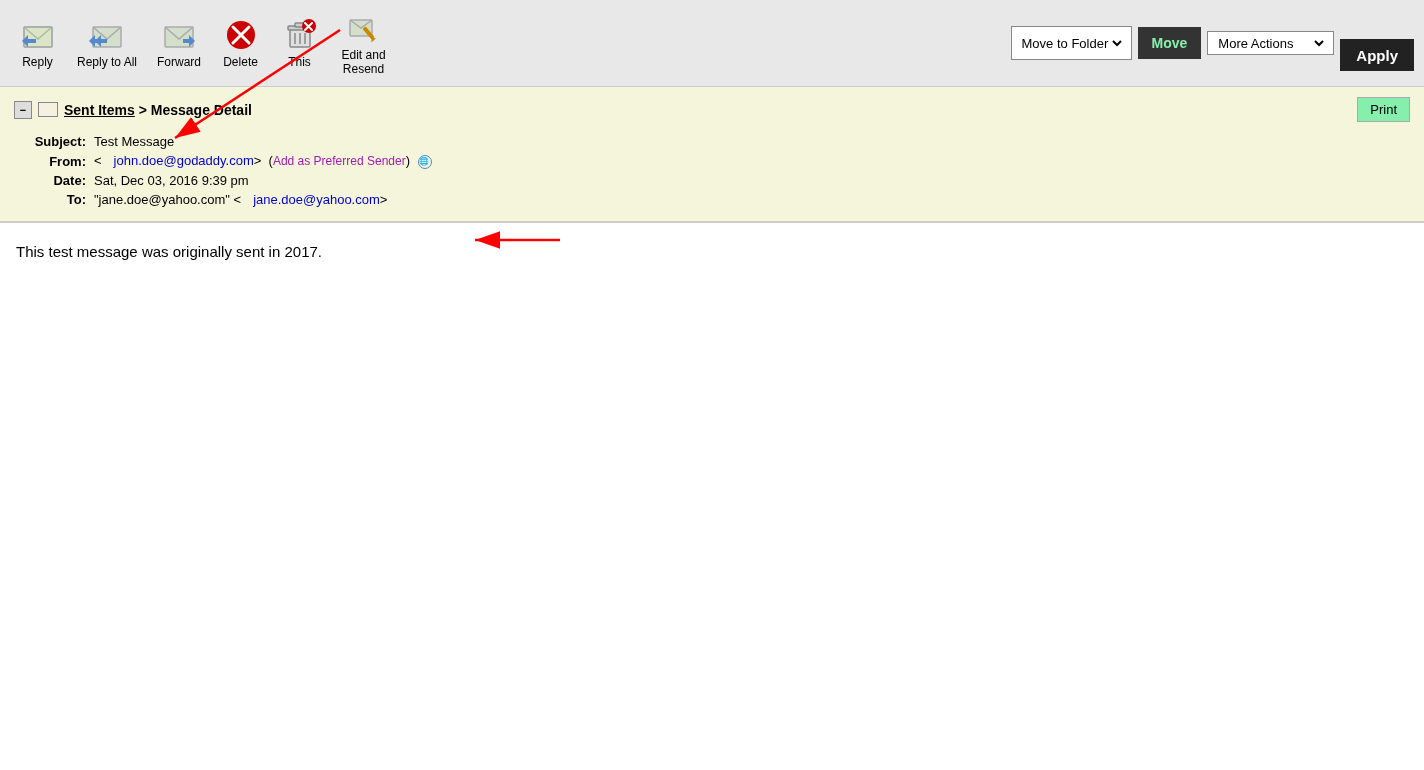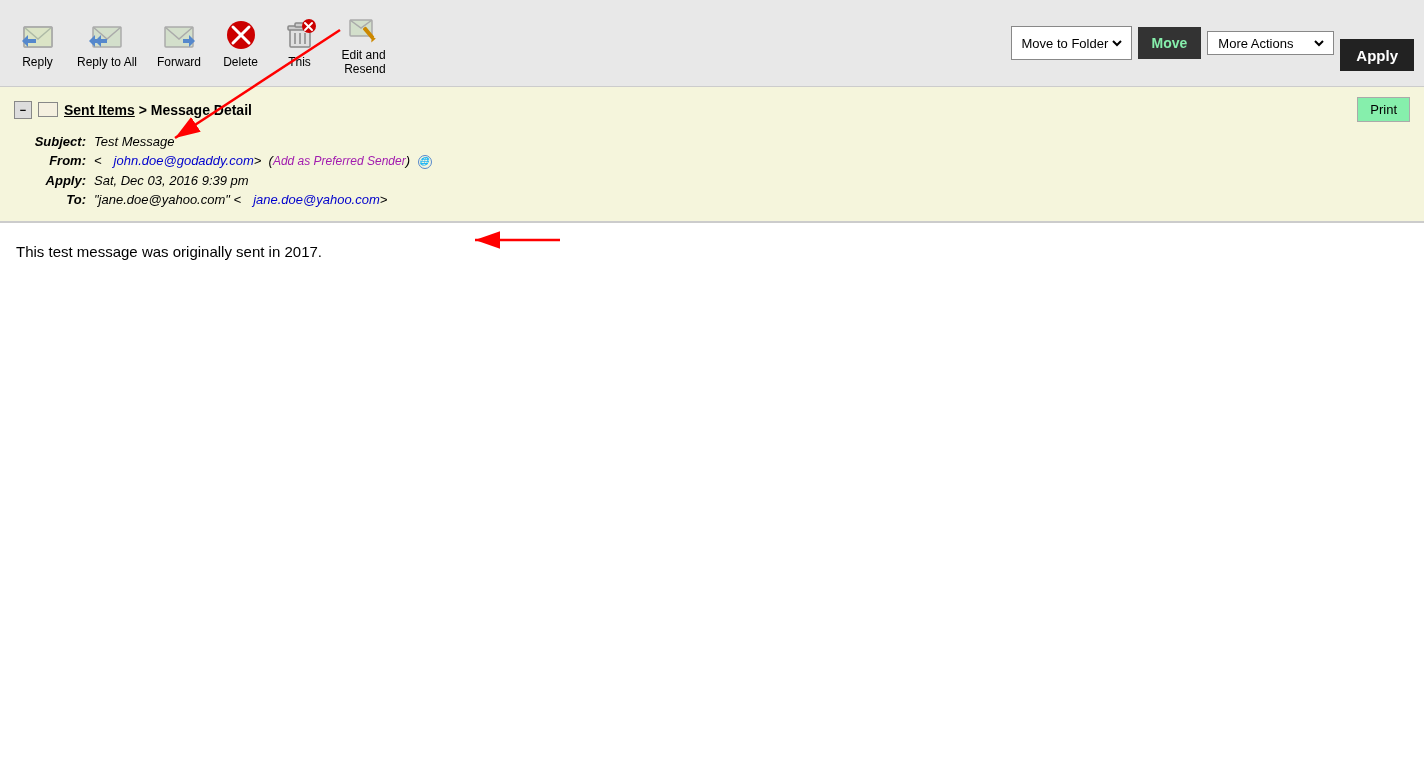--- a/index.html
+++ b/index.html
@@ -152,22 +152,21 @@
       background: #86efac;
       padding: 4px 12px;
       font-size: 13px;
       cursor: pointer;
     }
 
     
     .msg-field {
       display: flex;
       margin-bottom: 4px;
-      align-items: center;
-      font-style: italic;
+      align-items: flex-end;
     }
     .field-label {
       font-weight: bold;
       min-width: 72px;
       text-align: right;
       margin-right: 8px;
       font-size: 13px;
     }
     .field-value {
       font-size: 13px;
@@ -314,21 +313,21 @@
       <div class="btn-icon">
         <svg width="36" height="36" viewBox="0 0 36 36">
 
           <rect x="4" y="10" width="22" height="16" rx="1" fill="rgba(180,210,160,0.4)" stroke="#aaa" stroke-width="1.5"></rect>
           <polyline points="4,10 15,18 26,10" fill="none" stroke="#aaa" stroke-width="1.5"></polyline>
 
           <rect x="22" y="14" width="4" height="14" rx="1" fill="#cc8800" transform="rotate(-40, 26, 24)"></rect>
           <polygon points="20,30 24,26 26,30" fill="#cc8800" transform="rotate(-40, 26, 24)"></polygon>
         </svg>
       </div>
-      <span style="white-space:pre-line; text-align:right; font-size:12px;">Edit and
+      <span style="white-space:pre-line; text-align:center; font-size:12px;">Edit and
 Resend</span>
     </button>
 
     <div class="toolbar-right">
 
       <div class="folder-select">
         <select>
           <option>Move to Folder</option>
           <option>Inbox</option>
           <option>Sent Items</option>
@@ -374,21 +373,21 @@
     </div>
     <div class="msg-field">
       <span class="field-label">From:</span>
       <span class="field-value">
         &lt;<a class="field-link">john.doe@godaddy.com</a>&gt;
         &nbsp;(<a class="add-sender-link">Add as Preferred Sender</a>)
         <span class="globe-icon">🌐</span>
       </span>
     </div>
     <div class="msg-field">
-      <span class="field-label">Apply:</span>
+      <span class="field-label">Date:</span>
       <span class="field-value">Sat, Dec 03, 2016 9:39 pm</span>
     </div>
     <div class="msg-field">
       <span class="field-label">To:</span>
       <span class="field-value">
         <span>"jane.doe@yahoo.com"</span>
         &lt;<a class="field-link">jane.doe@yahoo.com</a>&gt;
       </span>
     </div>
   </div>

